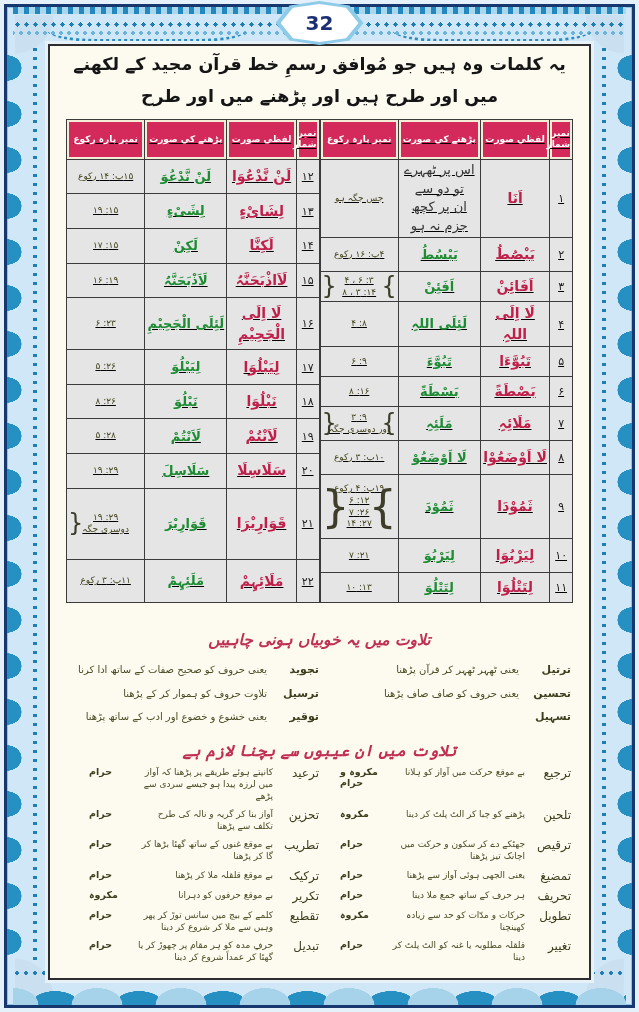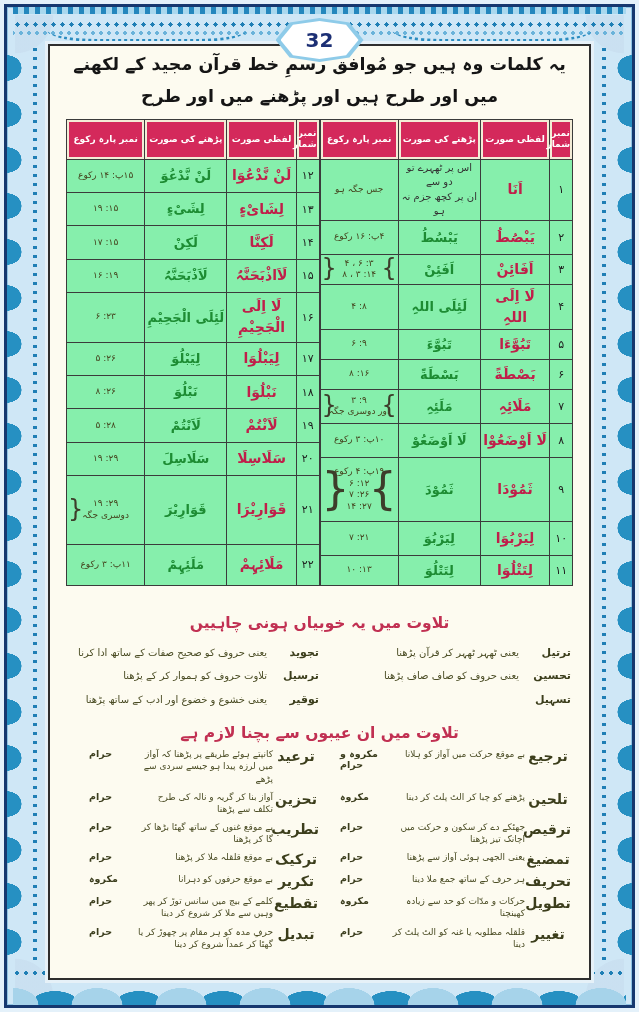--- a/index.html
+++ b/index.html
@@ -41,62 +41,62 @@
     background-repeat:repeat-y,repeat-y;}
   .corner{position:absolute;width:86px;height:86px;opacity:.85;}
   .corner.tl{left:8px;top:8px;background:radial-gradient(90px 90px at 0 0,#c9dff0 0 42%,transparent 43%);}
   .corner.tr{right:8px;top:8px;background:radial-gradient(90px 90px at 100% 0,#c9dff0 0 42%,transparent 43%);}
   .corner.bl{left:8px;bottom:8px;background:radial-gradient(90px 90px at 0 100%,#c9dff0 0 42%,transparent 43%);}
   .corner.br{right:8px;bottom:8px;background:radial-gradient(90px 90px at 100% 100%,#c9dff0 0 42%,transparent 43%);}
 
   .garland{position:absolute;top:11px;height:24px;width:200px;border-bottom:3px dotted #2b8cc0;border-radius:50%/100%;}
   .garland.gl{left:40px;} .garland.gr{right:40px;}
 
-  .badge{position:absolute;top:18px;left:50%;transform:translateX(-50%);width:88px;height:44px;z-index:6;display:flex;align-items:center;justify-content:center;}
+  .badge{position:absolute;top:1px;left:50%;transform:translateX(-50%);width:88px;height:44px;z-index:6;display:flex;align-items:center;justify-content:center;}
   .badge-outer,.badge-inner{position:absolute;clip-path:polygon(0 50%,16% 10%,50% 0,84% 10%,100% 50%,84% 90%,50% 100%,16% 90%);}
   .badge-outer{inset:0;background:#8ecbe9;}
   .badge-inner{inset:3px 5px;background:#fff;}
   .badge-num{position:relative;z-index:2;color:#1c2f74;font-weight:bold;font-size:20px;}
 
   
   .card{position:absolute;left:48px;top:44px;width:543px;height:936px;background:#fdfbf0;border:2.5px solid #2e2e2e;box-shadow:0 0 0 3px #e6f1f8;overflow:hidden;direction:rtl;}
 
   .title{margin:2px 14px 6px;text-align:center;font-size:17.5px;font-weight:bold;color:#151515;line-height:1.85;}
 
   
   .table-wrap{display:flex;direction:rtl;margin:4px 16px 0;}
-  table.half{border-collapse:collapse;width:50%;table-layout:fixed;background:#86efac;}
+  table.half{border-collapse:collapse;width:50%;table-layout:fixed;background:#e5e5e5;text-decoration:underline;}
   .half td,.half th{border:1.5px solid #3b3b3b;text-align:center;vertical-align:middle;padding:1px 2px;}
   .half thead th{background:#d4295b;color:#fff;font-size:9px;font-weight:bold;height:40px;line-height:1.25;box-shadow:inset 0 0 0 2px #f3ecd6;}
   .c-num{width:9%;} .c-red{width:27.5%;} .c-green{width:32.5%;} .c-ref{width:31%;}
   td.num{font-size:11px;color:#1d1d1d;height:30px;}
   td.red{color:#c01f4a;font-weight:bold;font-size:14px;line-height:1.5;}
   td.green{color:#1d8c33;font-weight:bold;font-size:13px;line-height:1.5;}
-  td.note{font-size:10px;color:#333;line-height:1.45;white-space:pre-line;font-weight:normal;}
+  td.note{font-size:13px;color:#333;line-height:1.45;white-space:pre-line;font-weight:normal;}
   td.ref{font-size:9px;color:#45451f;white-space:pre-line;line-height:1.3;}
   tr.h34 td{height:34px;} tr.h64 td{height:64px;} tr.h37 td{height:37px;} tr.h62 td{height:62px;}
   td.braced{position:relative;}
   td.braced::before,td.braced::after{position:absolute;top:50%;transform:translateY(-50%);font-size:24px;color:#3d3d2a;font-weight:normal;}
   td.braced::before{content:"{";left:1px;}
   td.braced::after{content:"}";right:1px;}
   td.braced.big::before,td.braced.big::after{font-size:44px;}
   td.braced.one::after{content:"";}
 
   
-  .sec-heading{text-align:center;color:#c13052;font-weight:bold;font-size:15.5px;margin:28px 0 14px;}
+  .sec-heading{text-align:center;color:#c13052;font-weight:bold;font-size:15.5px;margin:28px 0 14px;font-style:italic;}
   .sec-heading.second{margin-top:18px;margin-bottom:0;}
   .qrow,.frow{display:flex;direction:rtl;align-items:flex-start;padding:0 18px;color:#4a4c24;}
   .qrow{margin:10px 0;font-size:10px;}
   .entry{display:flex;direction:rtl;align-items:flex-start;}
   .entry.r{width:252px;flex:none;}
   .entry.l{flex:1;}
   .term{width:52px;flex:none;font-weight:bold;font-size:11px;color:#3c3e1c;text-align:right;}
   .def{flex:1;text-align:right;padding-left:8px;line-height:1.35;}
   .frow{margin:6px 0;font-size:9px;}
-  .f-term{width:46px;flex:none;font-weight:bold;font-size:14px;color:#3c3e1c;text-align:center;}
+  .f-term{width:46px;flex:none;font-weight:normal;font-size:12px;color:#3c3e1c;text-align:right;}
   .f-def{flex:1;text-align:right;padding-left:5px;line-height:1.35;}
   .f-status{width:46px;flex:none;font-weight:bold;font-size:9.5px;color:#3c3e1e;text-align:left;padding-left:4px;margin-left:17px;}
 </style>
 </head>
 <body>
 
 <div class="page">
   <div class="frame">
     <div class="corner tl"></div>
     <div class="corner tr"></div>

